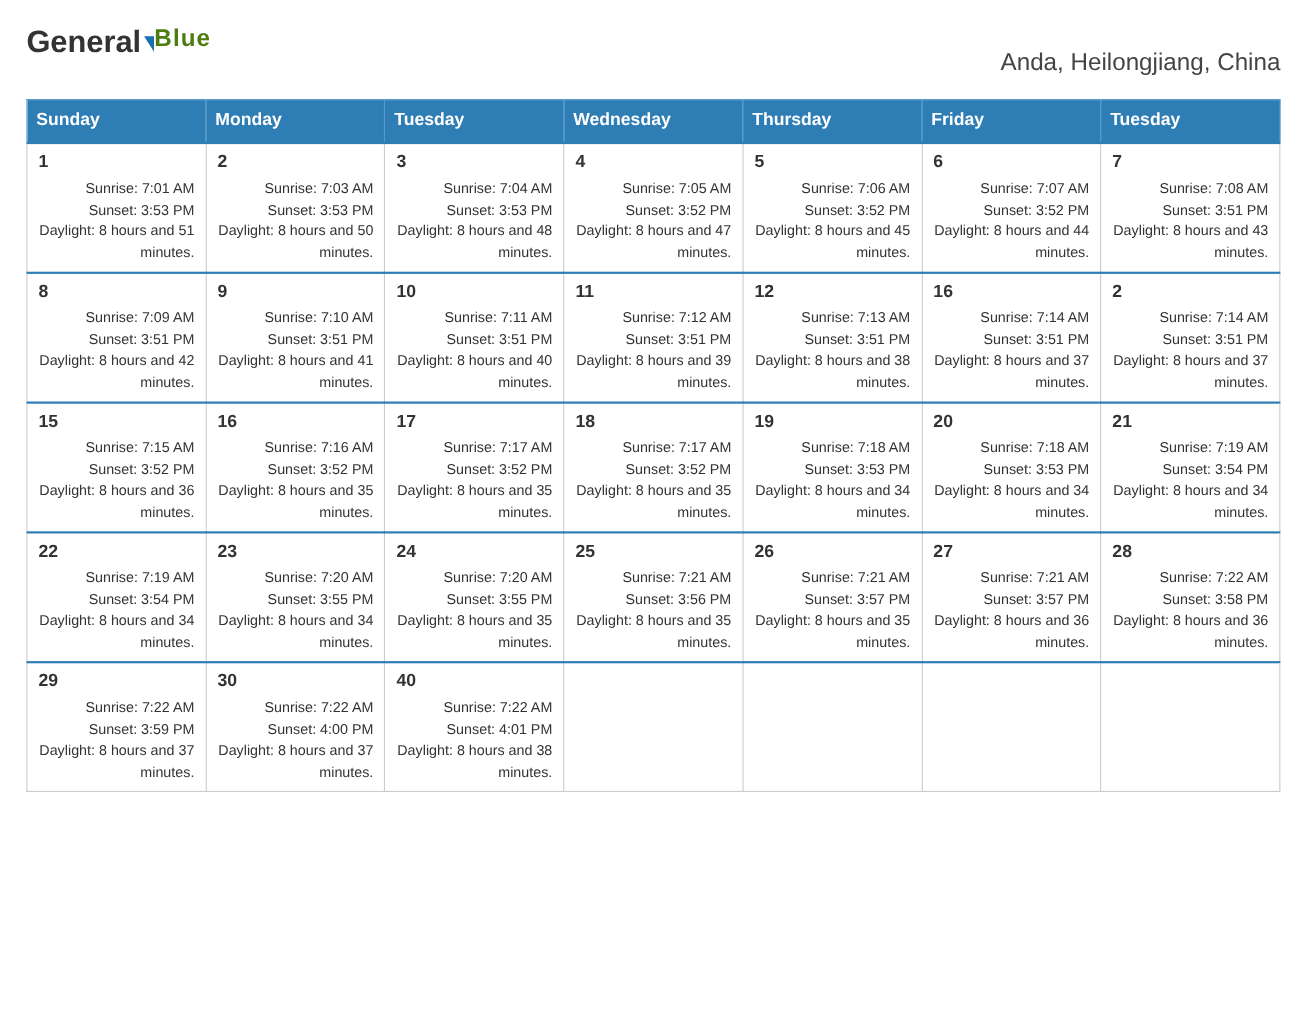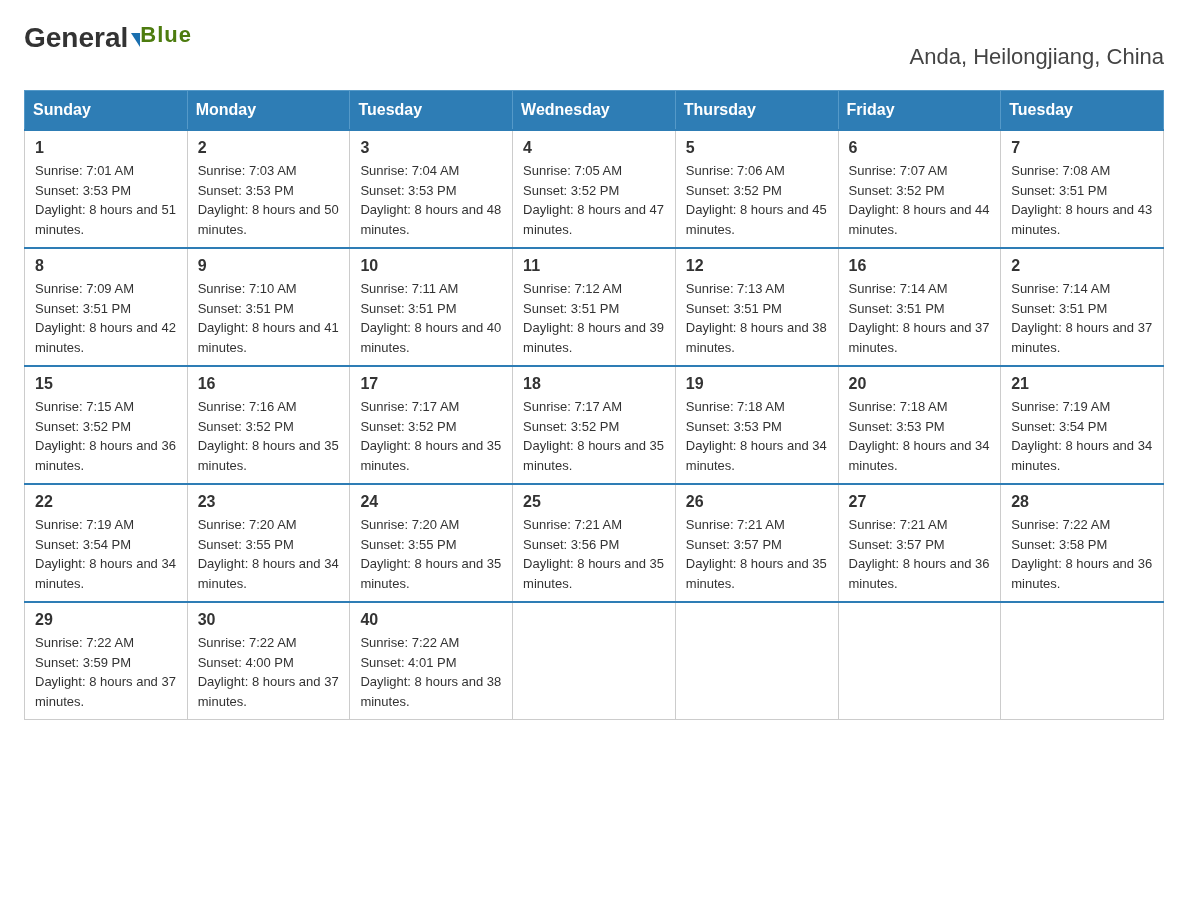--- a/index.html
+++ b/index.html
@@ -74,20 +74,21 @@
     .calendar td .day-num {
       font-size: 16px;
       font-weight: bold;
       margin-bottom: 4px;
       display: block;
     }
     .calendar td .day-info {
       font-size: 13px;
       line-height: 1.5;
       color: #333;
+      text-align: right;
     }
     .calendar tr {
       border-bottom: 2px solid #2e7db5;
     }
     .calendar tbody tr:last-child {
       border-bottom: none;
     }
     .empty-cell {
       background: #fff;
     }

